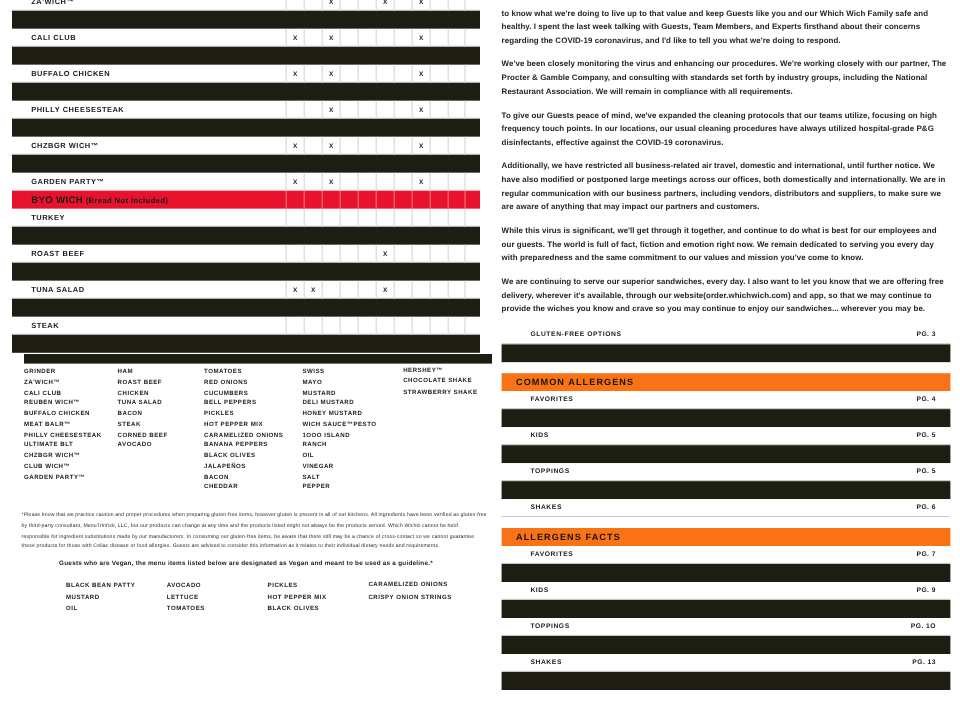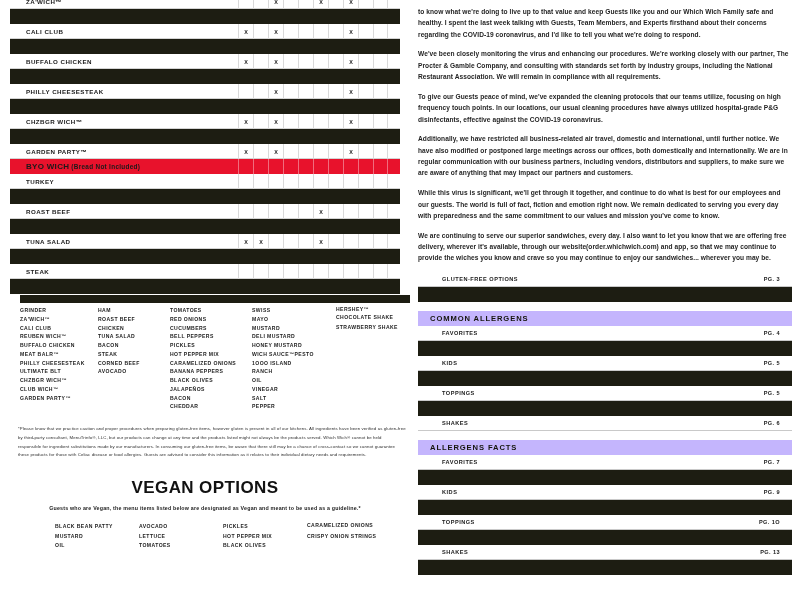--- a/index.html
+++ b/index.html
@@ -188,21 +188,21 @@
     color: #1a1a1a;
     background: #fff;
     border-bottom: 1px solid #c9c9c9;
   }
   .toc-row.dark {
     background: #1d1d12;
     border-bottom: none;
     color: #1d1d12;
   }
   .toc-row.red {
-    background: #c4b5fd;
+    background: #f97316;
     border-bottom: none;
     color: #15150c;
     font-size: 7.6px;
     font-weight: 700;
     letter-spacing: 0.9px;
     padding-left: 12px;
   }
   .toc-row.spacer { background: #fff; border-bottom: none; height: 9px; }
   .toc-pg { font-size: 5.6px; letter-spacing: 0.4px; }
   .toc-row.red .toc-pg, .toc-row.dark .toc-pg { color: inherit; }
@@ -464,21 +464,20 @@
           <div>PEPPER</div>
         </div>
       <div class="ing-col c5" id="ing5">
           <div>HERSHEY™ CHOCOLATE SHAKE</div>
           <div>STRAWBERRY SHAKE</div>
         </div>
     </div>
 
     <div class="disclaimer">*Please know that we practice caution and proper procedures when preparing gluten-free items, however gluten is present in all of our kitchens. All ingredients have been verified as gluten-free by third-party consultant, MenuTrinfo®, LLC, but our products can change at any time and the products listed might not always be the products served. Which Wich® cannot be held responsible for ingredient substitutions made by our manufacturers. In consuming our gluten-free items, be aware that there still may be a chance of cross-contact so we cannot guarantee these products for those with Celiac disease or food allergies. Guests are advised to consider this information as it relates to their individual dietary needs and requirements.</div>
 
-    <div class="vegan-title">VEGAN OPTIONS</div>
     <div class="vegan-sub">Guests who are Vegan, the menu items listed below are designated as Vegan and meant to be used as a guideline.*</div>
 
     <div class="vegan-lists">
       <div class="vg-col" id="vg1">
           <div>BLACK BEAN PATTY</div>
           <div>MUSTARD</div>
           <div>OIL</div>
         </div>
       <div class="vg-col" id="vg2">
           <div>AVOCADO</div>

